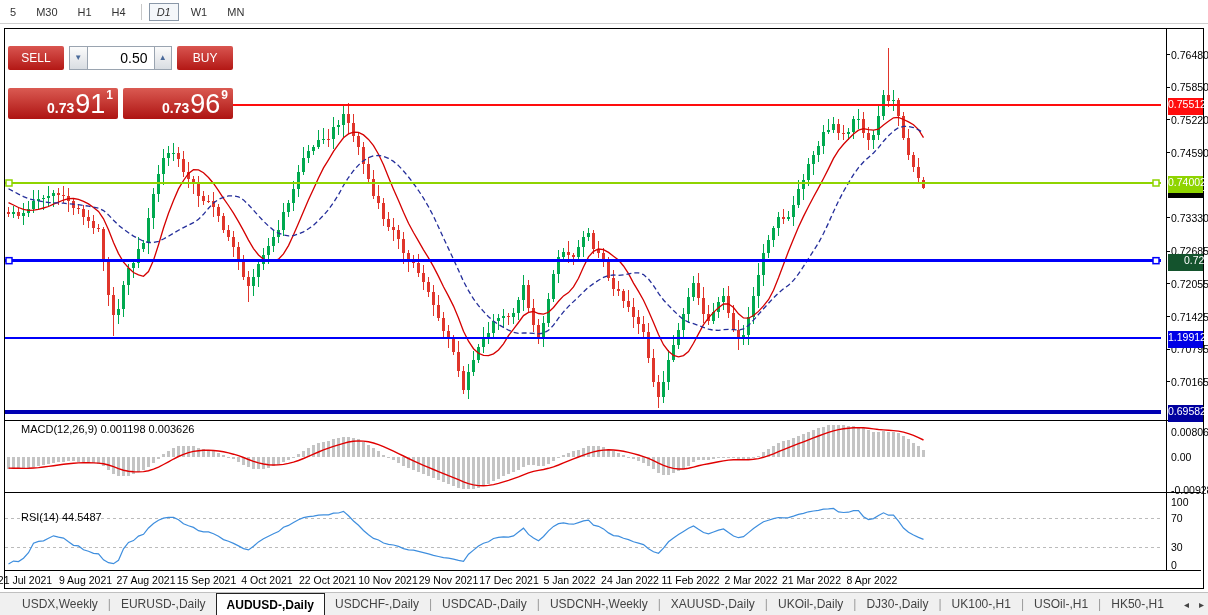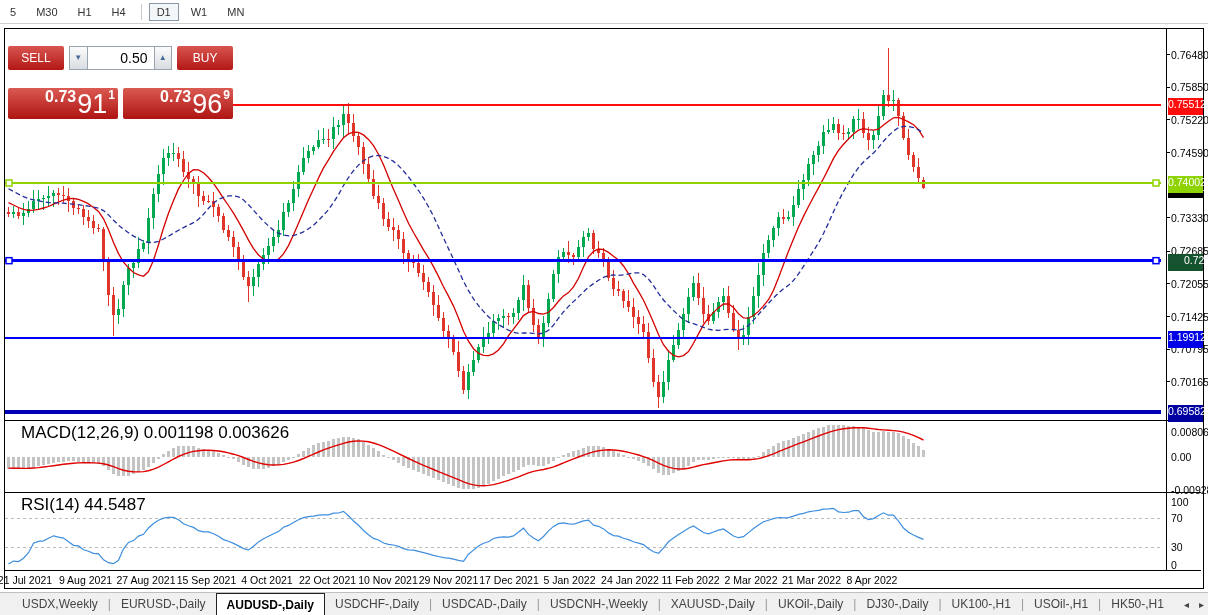--- a/index.html
+++ b/index.html
@@ -5,51 +5,51 @@
   * { margin:0; padding:0; box-sizing:border-box; }
   html,body { width:1208px; height:615px; background:#fff; overflow:hidden;
               font-family:"Liberation Sans", sans-serif; }
   #stage { position:relative; width:1208px; height:615px; background:#fff; }
 
   
   #toolbar { position:absolute; left:0; top:0; width:1208px; height:24px;
              background:#fff; border-bottom:1px solid #cfcfcf; display:flex; align-items:center; }
   .tf-btn { font-size:11px; color:#333; padding:2px 7px; margin:0 2px; border:1px solid transparent;
             cursor:default; }
-  .tf-btn.active { border:1px solid #8a98a8; background:#f4f7fa; }
+  .tf-btn.active { border:1px solid #8a98a8; background:#f4f7fa;font-style:italic; }
   .tf-sep { width:1px; height:16px; background:#c8c8c8; margin:0 5px; }
 
   
   #chart-window { position:absolute; left:4px; top:28px; width:1200px; height:561px;
                   border:1px solid #000; background:#fff; }
   #plot-svg { position:absolute; left:0; top:0; }
 
   #chart-title { position:absolute; left:8px; top:2px; font-size:11px; color:#000; white-space:nowrap; }
   #chart-title .mk { font-size:8px; margin-right:4px; }
 
-  .pane-label { position:absolute; left:8px; font-size:17px; color:#000; white-space:nowrap;padding-left:8px; }
+  .pane-label { position:absolute; left:8px; font-size:11px; color:#000; white-space:nowrap;padding-left:8px; }
 
   .axis-tick { position:absolute; left:1166px; width:40px; font-size:10.5px; color:#000; height:12px; line-height:12px; }
   .axis-badge { position:absolute; left:1163px; width:35px; font-size:10.5px; height:17px; line-height:13px;
                 text-align:center; color:#fff; }
   .date-label { position:absolute; top:545px; font-size:10.5px; color:#000; transform:translateX(-50%); white-space:nowrap; }
 
   
   #trade-panel { position:absolute; left:3px; top:17px; width:225px; height:58px; }
   #tp-row1 { display:flex; height:40px; }
   .tp-btn { width:57px; height:24px; color:#fff; font-size:12px; text-align:center; line-height:24px;
             background:linear-gradient(180deg,#d95550,#b31815); border-radius:2px; cursor:pointer; }
   .spin-btn { width:19px; height:24px; background:linear-gradient(180deg,#fbfbfb,#d9dde2); border:1px solid #9aa4b0;
               color:#4a6a9a; font-size:8px; text-align:center; line-height:22px; cursor:pointer; }
   #lot-input { width:66px; height:24px; border:1px solid #9aa4b0; border-left:none; border-right:none;
                font-size:14px; text-align:right; padding-right:6px; color:#000; font-family:"Liberation Sans",sans-serif; }
   #tp-row2 { display:flex; margin-top:2px; height:31px; }
   .tp-price { width:110px; height:31px; background:linear-gradient(180deg,#da5a52,#ae1412); border-radius:2px;
               color:#fff; display:flex; align-items:flex-end; justify-content:center; padding-bottom:1px; }
-  .tp-price .pfx { font-size:16px; font-weight:bold; margin-bottom:12px;padding-left:34px; }
+  .tp-price .pfx { font-size:14px; font-weight:bold; margin-bottom:2px;padding-left:34px; }
   .tp-price .big { font-size:27px; line-height:27px; font-weight:400; margin:0 1px; }
   .tp-price .sup { font-size:12px; font-weight:bold; align-self:flex-start; }
   .tp-gap { width:5px; }
 
   
   #tabbar { position:absolute; left:0; top:592px; width:1208px; height:23px; background:#f0f0f0;
             border-top:1px solid #c0c0c0; display:flex; align-items:stretch; font-size:12px; color:#444;
             padding-left:12px; }
   .tab { padding:0 10px; line-height:22px; white-space:nowrap; cursor:pointer; }
   .tab.active { background:#fff; border:1px solid #222; border-bottom:none; color:#000; font-weight:bold; }
@@ -657,21 +657,21 @@
         <line x1="1161" x2="1165" y1="188.8432000000003" y2="188.8432000000003" stroke="#000" shape-rendering="crispEdges"></line>
         <line x1="1161" x2="1165" y1="222.28645000000006" y2="222.28645000000006" stroke="#000" shape-rendering="crispEdges"></line>
         <line x1="1161" x2="1165" y1="254.95194999999995" y2="254.95194999999995" stroke="#000" shape-rendering="crispEdges"></line>
         <line x1="1161" x2="1165" y1="287.6174499999998" y2="287.6174499999998" stroke="#000" shape-rendering="crispEdges"></line>
         <line x1="1161" x2="1165" y1="320.28295000000026" y2="320.28295000000026" stroke="#000" shape-rendering="crispEdges"></line>
         <line x1="1161" x2="1165" y1="352.9484500000001" y2="352.9484500000001" stroke="#000" shape-rendering="crispEdges"></line>
       </svg>
 
 
     <div class="pane-label" style="top:394px">MACD(12,26,9) 0.001198 0.003626</div>
-    <div class="pane-label" style="top:466px">RSI(14) 44.5487</div>
+    <div class="pane-label" style="top:482px">RSI(14) 44.5487</div>
 
     <div id="trade-panel">
       <div id="tp-row1">
         <div class="tp-btn">SELL</div>
         <div class="spin-btn" style="margin-left:5px">▼</div>
         <input id="lot-input" value="0.50" style="">
         <div class="spin-btn" style="margin-right:5px">▲</div>
         <div class="tp-btn">BUY</div>
       </div>
       <div id="tp-row2">

